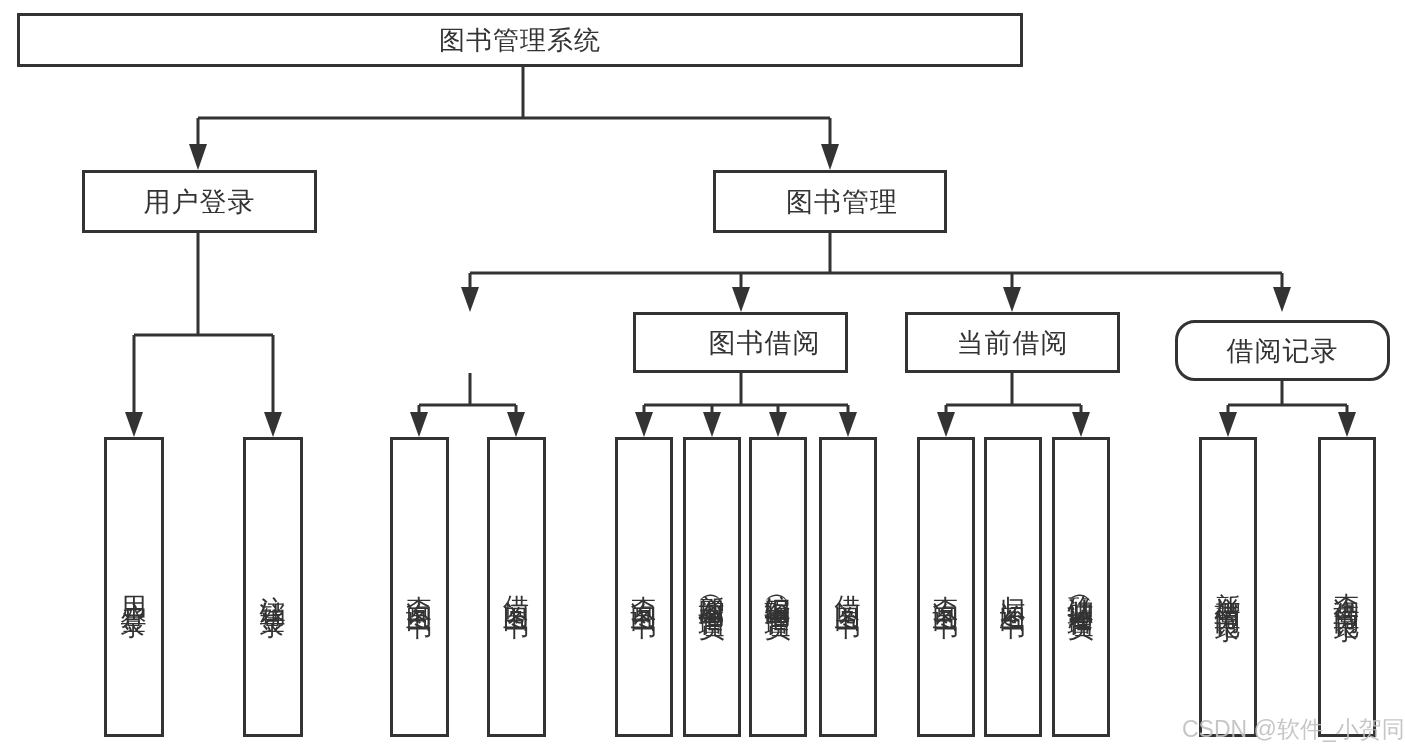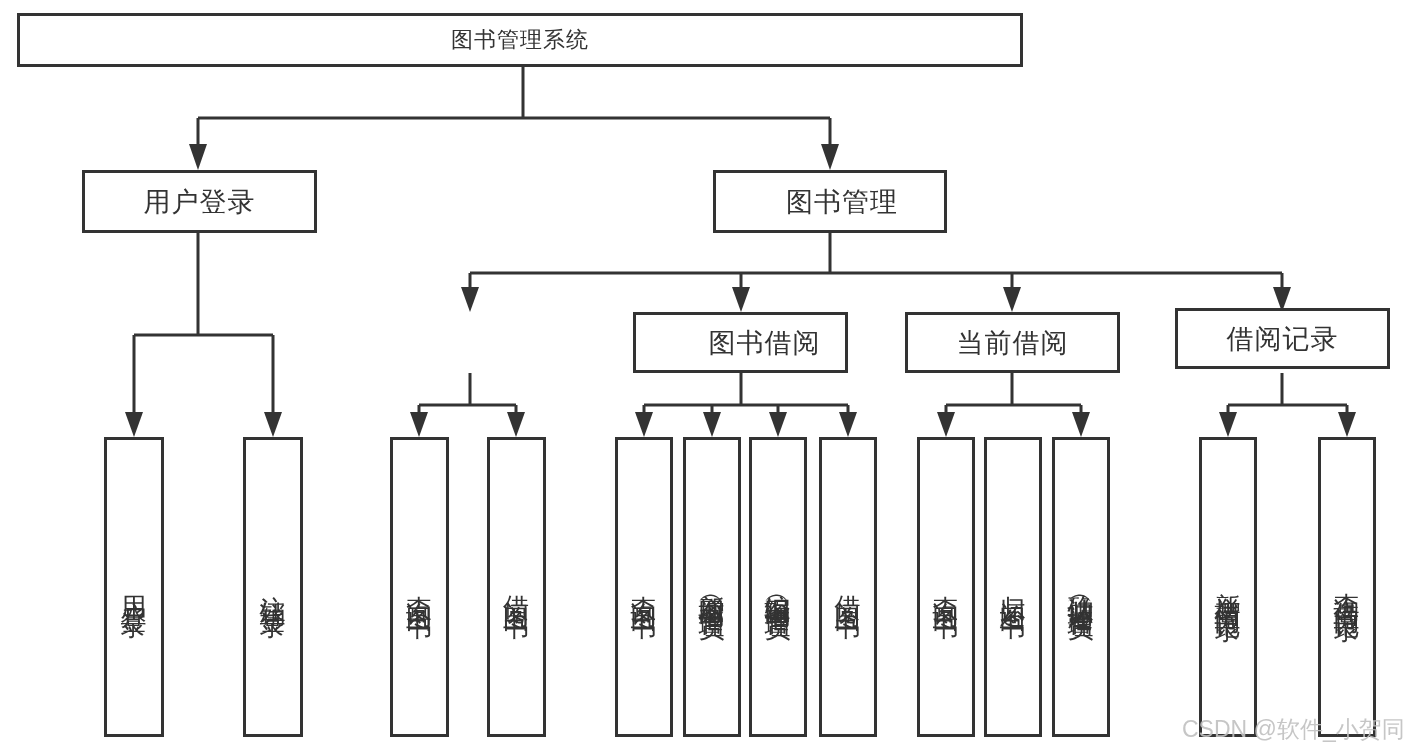--- a/index.html
+++ b/index.html
@@ -43,21 +43,21 @@
     align-items: center;
     justify-content: center;
     color: var(--text);
   }
   .box-h span {
     font-size: 27px;
     letter-spacing: 1px;
     white-space: nowrap;
   }
   .box-root span {
-    font-size: 22px;
+    font-size: 26px;
   }
   .box-v span {
     writing-mode: vertical-rl;
     text-orientation: mixed;
     font-size: 26px;
     letter-spacing: 6px;
     line-height: 1;
     white-space: nowrap;
   }
   .box-v.ls9 span { letter-spacing: 3px; }
@@ -130,21 +130,21 @@
   <div class="box box-h" style="left:713px; top:170px; width:234px; height:63px;padding-left:24px;">
     <span>图书管理</span>
   </div>
 
   <div class="box box-h" style="left:633px; top:312px; width:215px; height:61px;padding-left:48px;">
     <span>图书借阅</span>
   </div>
   <div class="box box-h" style="left:905px; top:312px; width:215px; height:61px;justify-content:center;">
     <span>当前借阅</span>
   </div>
-  <div class="box box-h" style="left:1175px; top:308px; width:215px; height:61px;">
+  <div class="box box-h" style="left:1175px; top:320px; width:215px; height:61px;border-radius:20px;">
     <span>借阅记录</span>
   </div>
 
   <div class="box box-v" style="left:104px; top:437px; width:60px; height:300px;">
     <span>用户登录</span>
   </div>
   <div class="box box-v" style="left:243px; top:437px; width:60px; height:300px;">
     <span>注销登录</span>
   </div>
 

